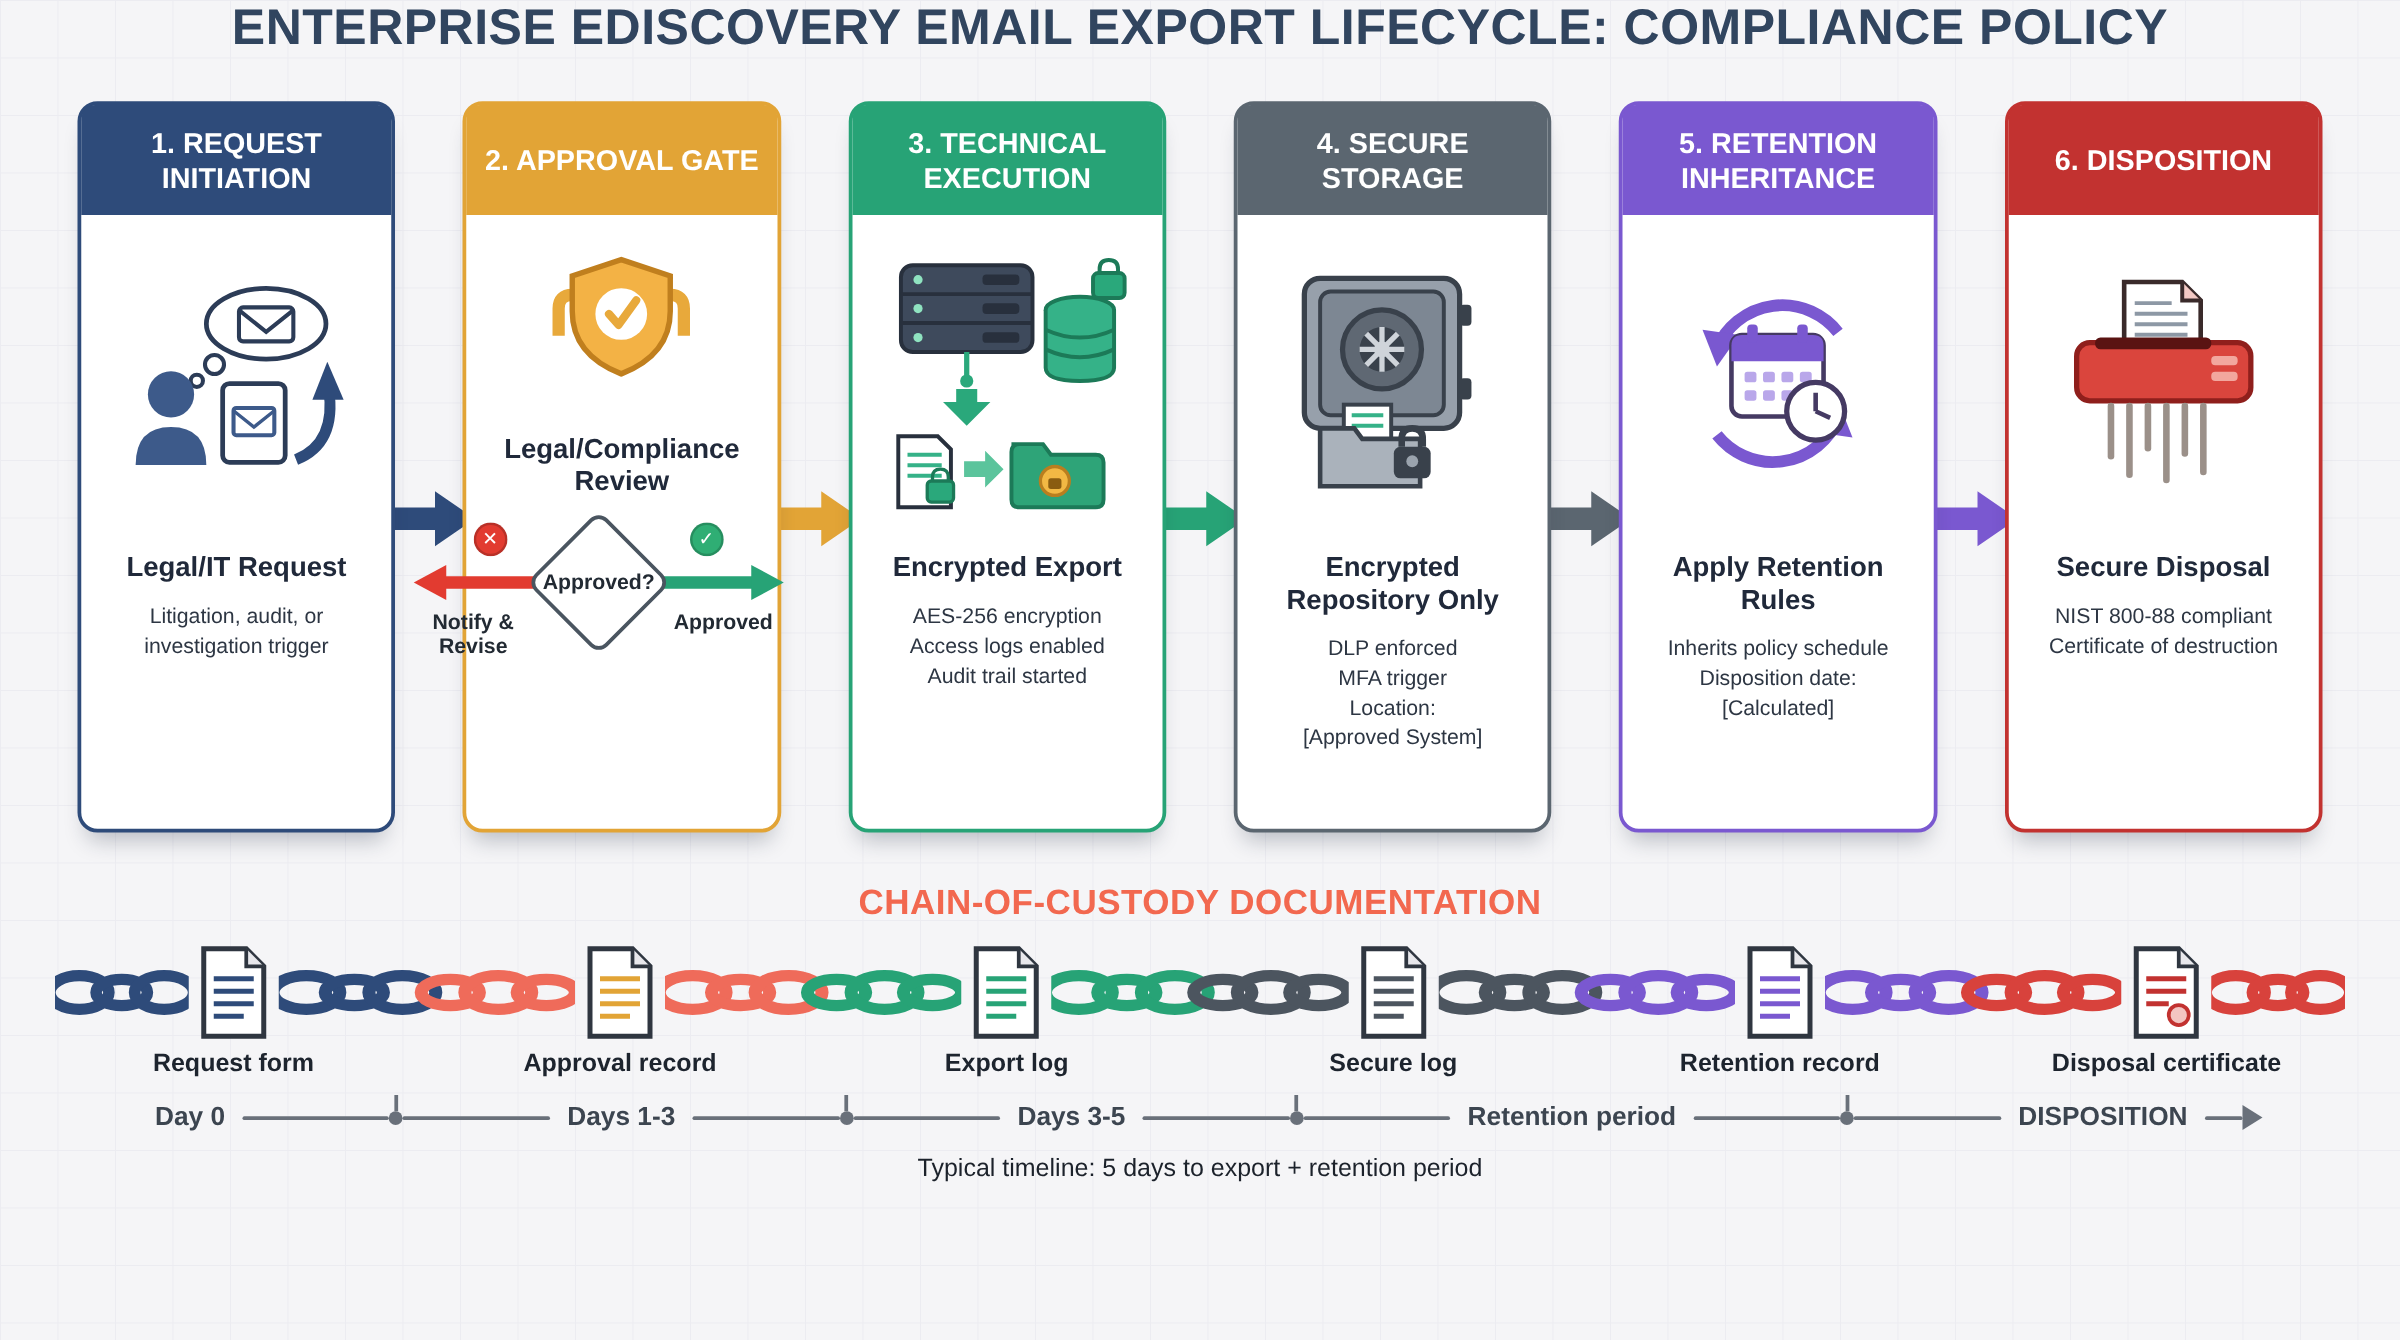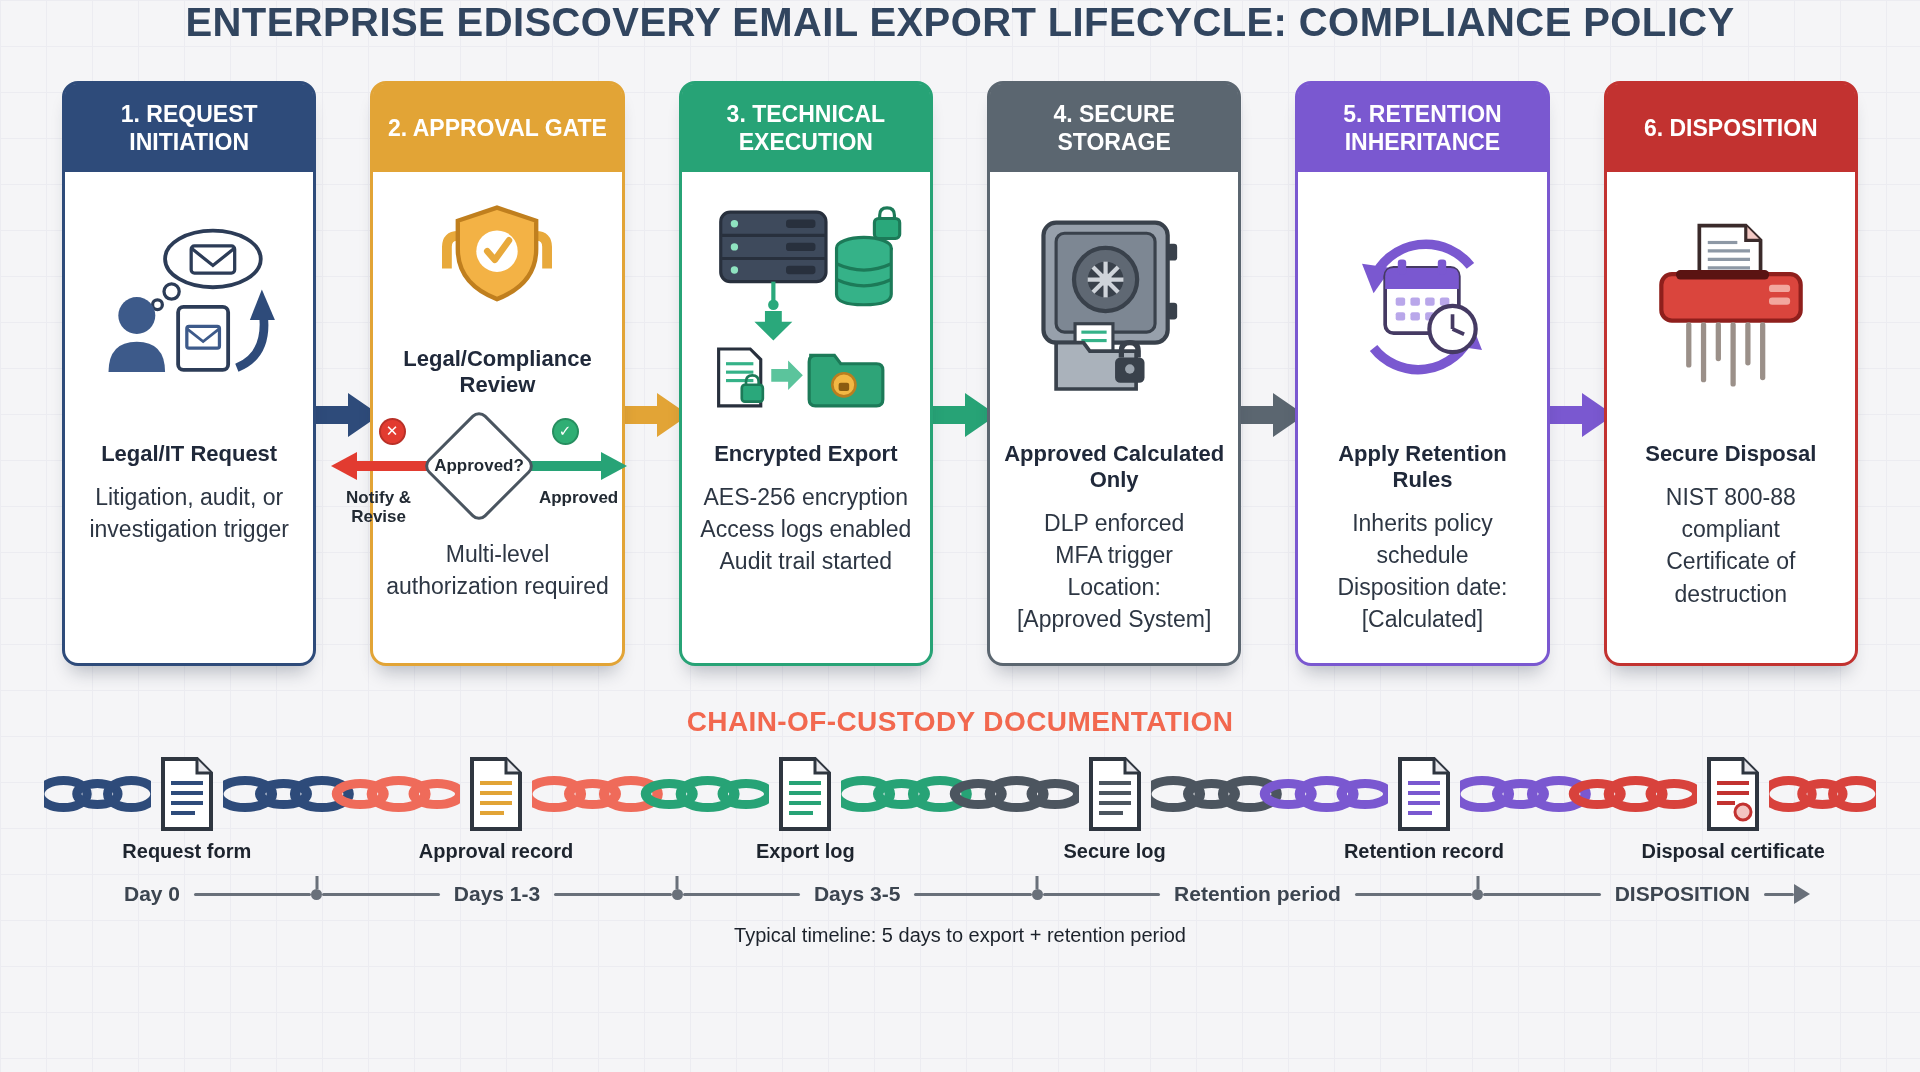--- a/index.html
+++ b/index.html
@@ -33,21 +33,21 @@
     text-align:center; min-height:88px; display:flex; align-items:center; justify-content:center;
     border-radius:11px 11px 0 0; padding:10px 8px;
   }
   .card-body {
     flex:1; display:flex; flex-direction:column; align-items:center; text-align:center;
     padding:14px 12px 16px;
   }
   .card-icon { height:245px; display:flex; align-items:center; justify-content:center; }
   .card-icon.short { height:150px; }
   .card-subtitle { margin-top:10px; font-size:22px; font-weight:800; color:#20293a; line-height:1.18; }
-  .card-details { margin-top:14px; font-size:23px; font-weight:500; color:#2d3643; line-height:1.4; }
+  .card-details { margin-top:14px; font-size:17px; font-weight:500; color:#2d3643; line-height:1.4; }
   .card-details.tight { margin-top:6px; }
   
   .arrow-slot { width:54px; position:relative; z-index:1; }
   .arrow-slot svg { position:absolute; top:310px; left:-10px; width:74px; height:48px; }
   
   .decision { position:relative; width:300px; height:118px; margin-top:16px; margin-left:calc(50% - 150px); z-index:5; }
   .decision > svg { position:absolute; inset:0; width:300px; height:118px; }
   .diamond {
     position:absolute; left:50%; top:52px; width:82px; height:82px;
     transform:translate(-50%,-50%) rotate(45deg);
@@ -157,23 +157,20 @@
           </svg>
           <div class="diamond">
             <span>Approved?</span>
           </div>
           <span class="badge x">✕</span>
           <span class="badge ok">✓</span>
           <div class="dec-label left">Notify &amp; Revise</div>
           <div class="dec-label right">Approved</div>
         </div>
 
-        <div class="card-details tight">
-          <div>Multi-level authorization required</div>
-        </div>
       </div>
     </div>
 
     <div class="arrow-slot">
       <svg viewBox="0 0 74 48">
         <polygon points="0,15 42,15 42,2 74,24 42,46 42,33 0,33" fill="#e2a436"></polygon>
       </svg>
     </div>
 
     <div class="card" style="--c:#27a376">
@@ -245,21 +242,21 @@
             <rect x="146" y="84" width="9" height="16" rx="3" fill="#39414b"></rect>
             <rect x="58" y="104" width="36" height="30" fill="#fff" stroke="#39414b" stroke-width="3"></rect>
             <line x1="64" y1="112" x2="88" y2="112" stroke="#35b288" stroke-width="3"></line>
             <line x1="64" y1="120" x2="88" y2="120" stroke="#35b288" stroke-width="3"></line>
             <path d="M40,122 h26 l6,8 h44 v36 h-76 z" fill="#aab2bb" stroke="#39414b" stroke-width="3.5"></path>
             <rect x="96" y="136" width="28" height="24" rx="5" fill="#39414b"></rect>
             <path d="M102,136 v-6 q0,-8 8,-8 q8,0 8,8 v6" fill="none" stroke="#39414b" stroke-width="5"></path>
             <circle cx="110" cy="147" r="4.5" fill="#9aa3ad"></circle>
           </svg>
         </div>
-        <div class="card-subtitle">Approved Calculated Only</div>
+        <div class="card-subtitle">Encrypted Repository Only</div>
         <div class="card-details">
           <div>DLP enforced</div>
           <div>MFA trigger</div>
           <div>Location:</div>
           <div>[Approved System]</div>
         </div>
       </div>
     </div>
 
     <div class="arrow-slot">

